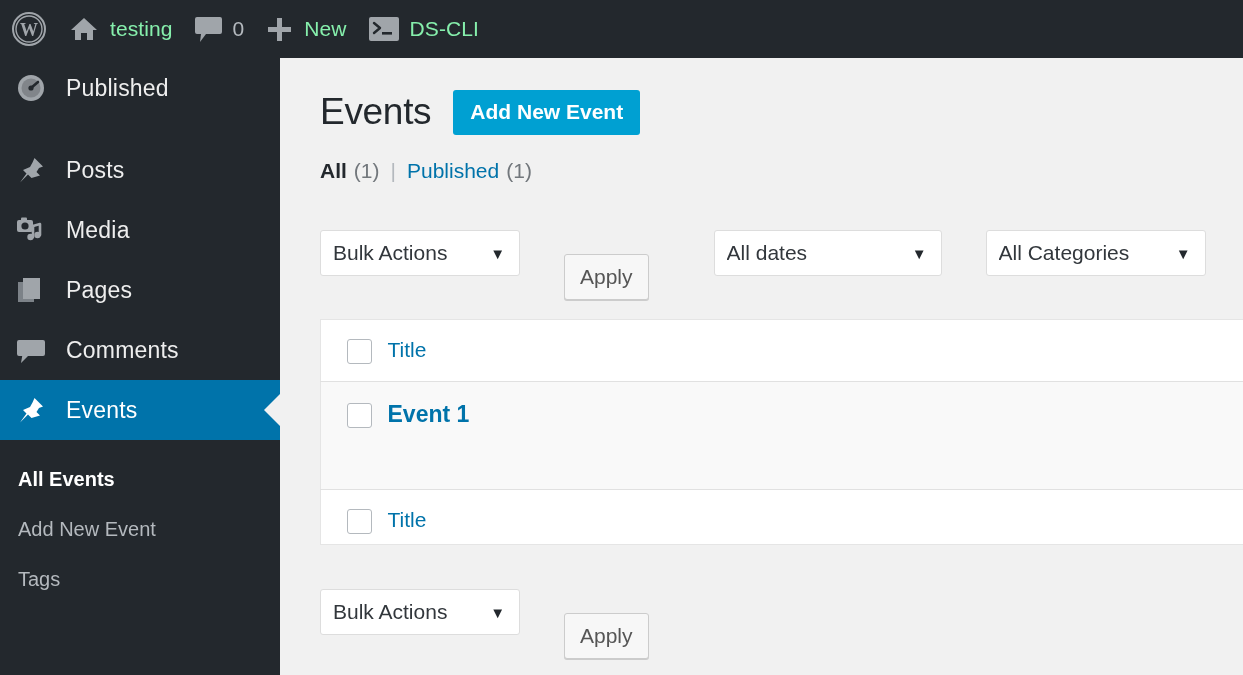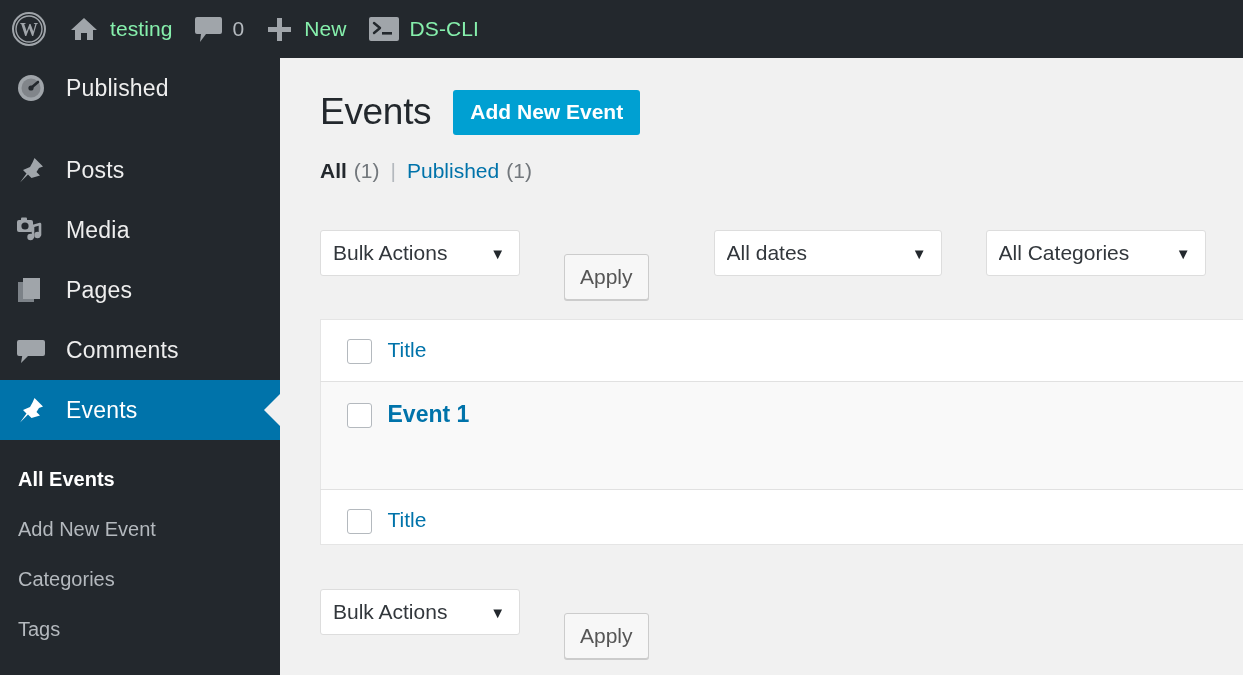--- a/index.html
+++ b/index.html
@@ -269,21 +269,20 @@
           <path d="M18.5 3 L27 11.5 L23 13 L20.5 17 L24 20.5 L15.5 23 L12 19.5 L4 27.5 L10.5 18.5 L7 15 L14 12 L16.5 7.5 Z" fill="#ffffff"></path>
         </svg>
       </span>
       <span class="menu-label">Events</span>
       <span class="menu-arrow"></span>
     </div>
 
     <div class="submenu">
       <span class="submenu-item current">All Events</span>
       <span class="submenu-item">Add New Event</span>
-      <span class="submenu-item">Categories</span>
       <span class="submenu-item">Tags</span>
     </div>
   </div>
 
   <div class="content">
     <div class="wrap">
 
       <div class="page-head">
         <h1 class="page-title">Events</h1>
         <button class="add-new-btn">Add New Event</button>

